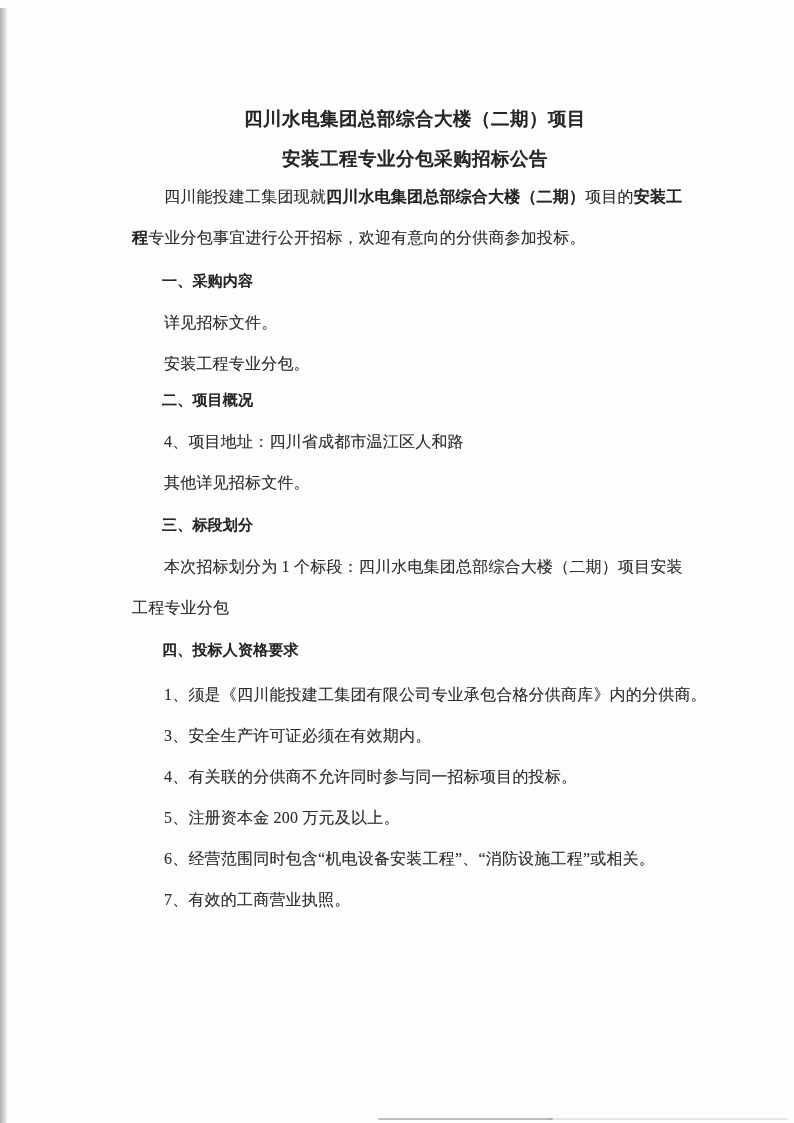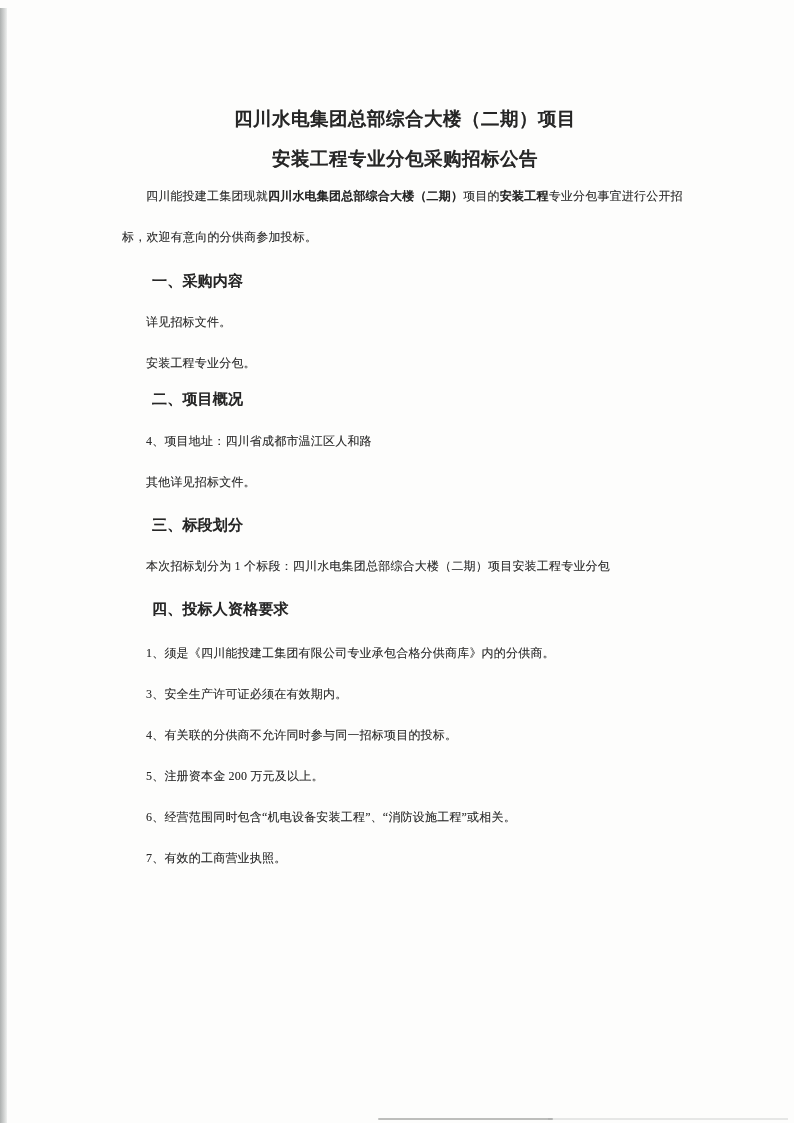--- a/index.html
+++ b/index.html
@@ -41,39 +41,39 @@
   .scan-edge-bottom-faint {
     position: absolute;
     left: 548px;
     bottom: 3px;
     width: 240px;
     height: 2px;
     background: rgba(130, 132, 131, 0.18);
   }
   .content {
     position: absolute;
-    left: 122px;
+    left: 132px;
     top: 0;
     width: 566px;
     padding-top: 99px;
     color: #2e2e2e;
     text-shadow: 0 0 0.6px rgba(20, 20, 20, 0.35);
   }
   .doc-title {
     margin: 0;
     font-size: 18.5px;
     font-weight: bold;
     line-height: 40px;
     text-align: center;
     letter-spacing: 0.5px;
     color: #262626;
   }
   .para {
     margin: 0;
-    font-size: 12px;
+    font-size: 16px;
     line-height: 41px;
     text-indent: 2em;
     letter-spacing: 0.2px;
   }
   .para.intro {
     margin-top: -3px;
   }
   .para.wide {
     width: 604px;
   }
@@ -81,21 +81,21 @@
     margin: 0;
     font-size: 15px;
     font-weight: bold;
     line-height: 41px;
     text-indent: 2em;
     letter-spacing: 0.2px;
     color: #262626;
   }
   .mt3 { margin-top: 3px; }
   .mt2 { margin-top: 2px; }
-  .mtm4 { margin-top: -4px; font-family: Liberation Mono, monospace; }
+  .mtm4 { margin-top: -4px; }
   .bold { font-weight: bold; color: #242424; }
 </style>
 </head>
 <body>
 
 <div class="page">
 
   <div class="scan-edge-left"></div>
   <div class="scan-edge-bottom"></div>
   <div class="scan-edge-bottom-faint"></div>

